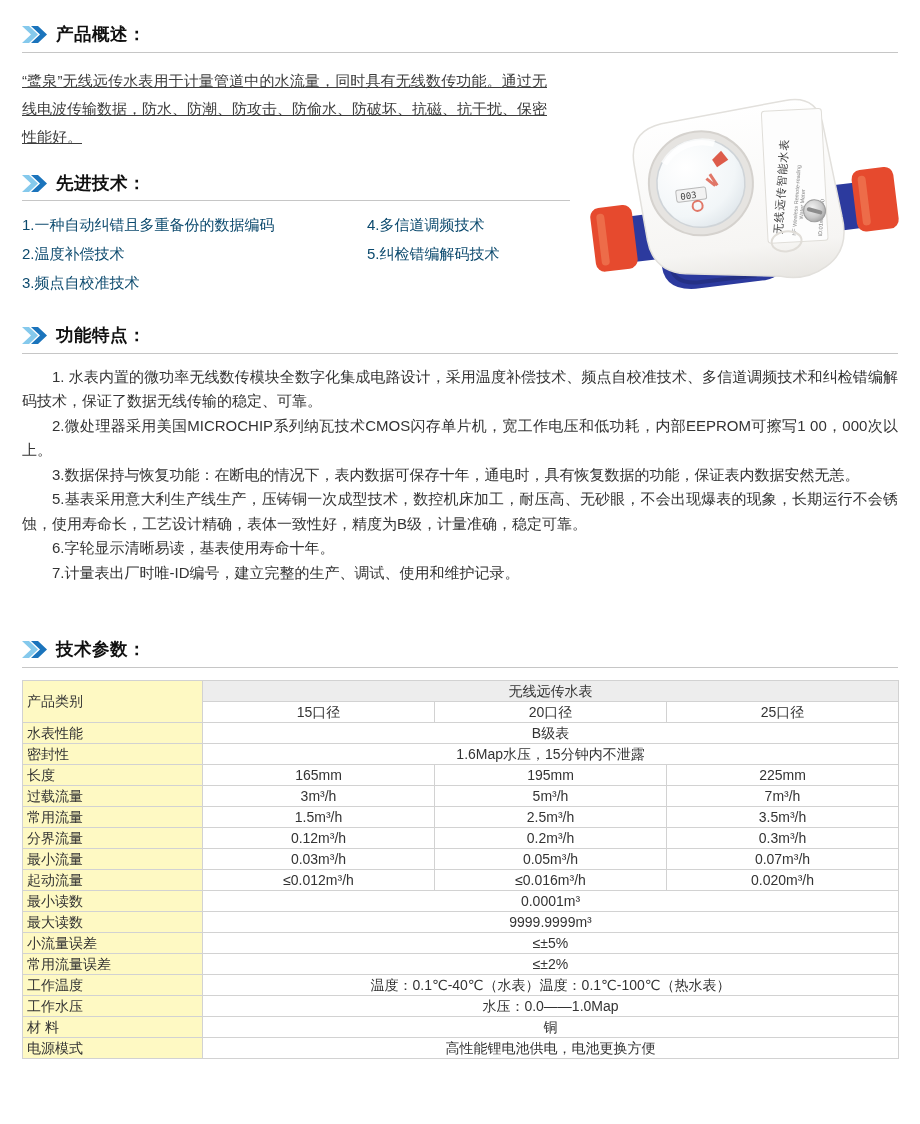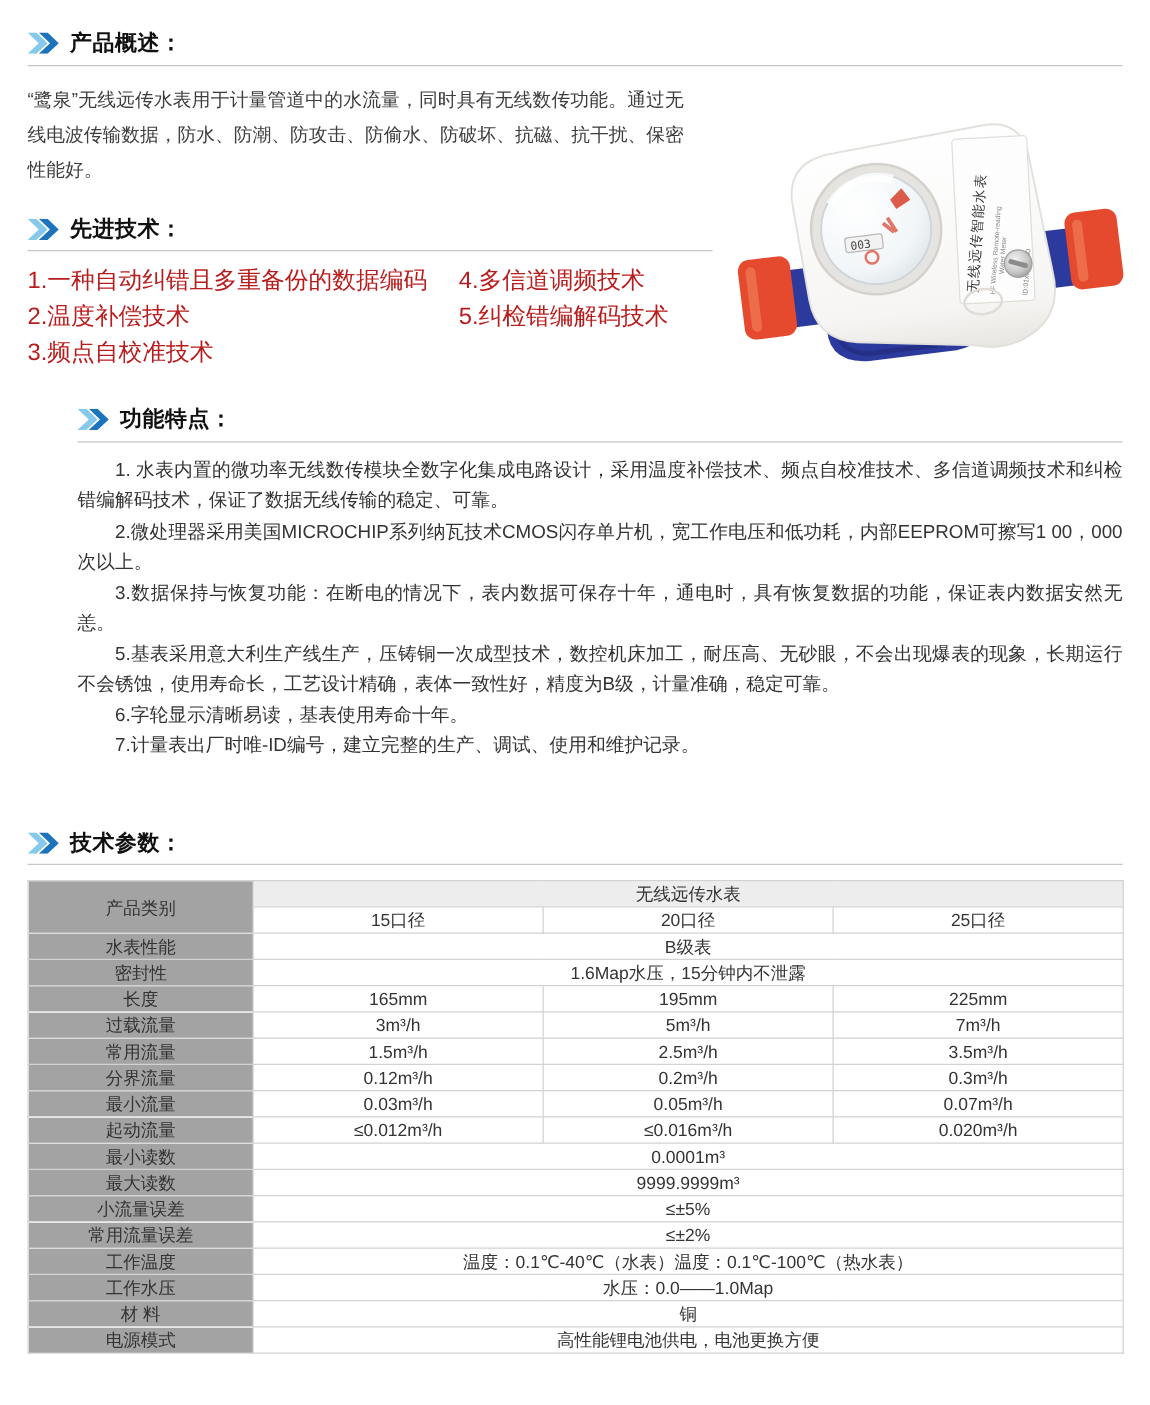--- a/index.html
+++ b/index.html
@@ -5,36 +5,36 @@
   html,body{margin:0;padding:0;background:#ffffff;}
   .page{
     position:relative;width:920px;height:1124px;overflow:hidden;background:#ffffff;
     font-family:"Liberation Sans","DejaVu Sans",sans-serif;color:#333;
   }
   .content{padding:26px 22px 0 22px;}
   .sec-head{display:flex;align-items:center;gap:7px;border-bottom:1px solid #c6c6c6;padding-bottom:8px;text-align:right;}
   .chev{width:27px;height:17px;flex:0 0 auto;}
   .sec-title{font-size:17.5px;font-weight:700;color:#101010;letter-spacing:.5px;line-height:1;}
   
-  .overview-text{width:525px;margin:14px 0 0;font-size:15px;line-height:28px;color:#3d3d3d;text-align:justify;}
+  .overview-text{width:525px;margin:14px 0 0;font-size:15px;line-height:28px;color:#3d3d3d;text-align:justify;text-decoration:underline;}
   
   .sec-tech{width:548px;margin-top:24px;}
   .tech-cols{display:flex;margin-top:9px;}
   .tech-col{list-style:none;margin:0;padding:0;}
   .tech-col.left{width:345px;}
-  .tech-col li{font-size:19px;line-height:29px;color:#b91c1c;}
-  
-  .sec-feat{margin-top:30px;margin-left:40px;}
+  .tech-col li{font-size:15px;line-height:29px;color:#0c4a6e;}
+  
+  .sec-feat{margin-top:30px;}
   .features{margin-top:11px;}
   .features p{margin:0;font-size:15px;line-height:24.5px;color:#333;text-indent:2em;text-align:justify;}
   
   .sec-param{margin-top:56px;}
   table.params{width:100%;border-collapse:collapse;margin-top:12px;table-layout:fixed;}
   table.params td{border:1px solid #d2d2d2;font-size:14px;color:#333;height:20px;line-height:20px;padding:0 4px;overflow:hidden;white-space:nowrap;}
-  td.label-cell{background:#a3a3a3;text-align:center;padding-left:54px;}
+  td.label-cell{background:#fef9c3;text-align:left;padding-left:54px;}
   td.value-cell{text-align:center;background:#fff;}
   td.value-cell.gray{background:#ededed;}
   
   .product-photo{position:absolute;left:586px;top:96px;width:320px;height:218px;}
 </style>
 </head>
 <body>
 
 <div class="page">
   <div class="content">

